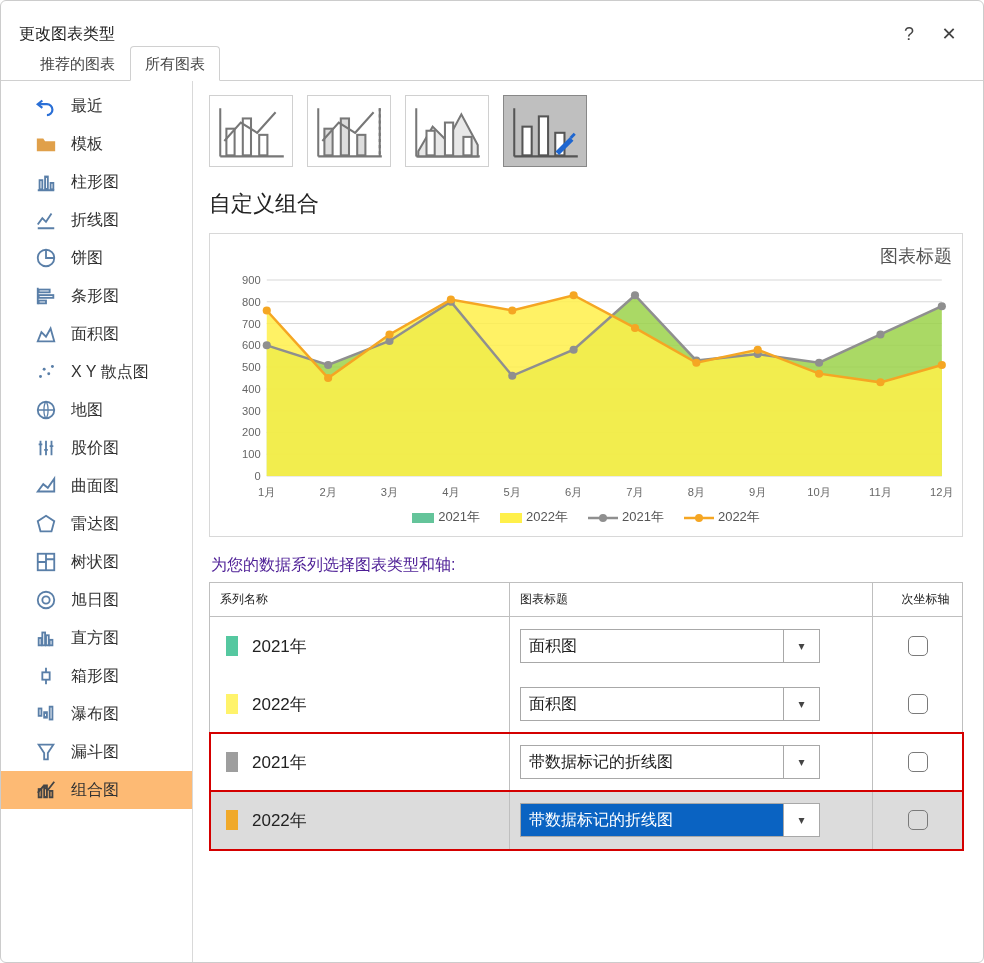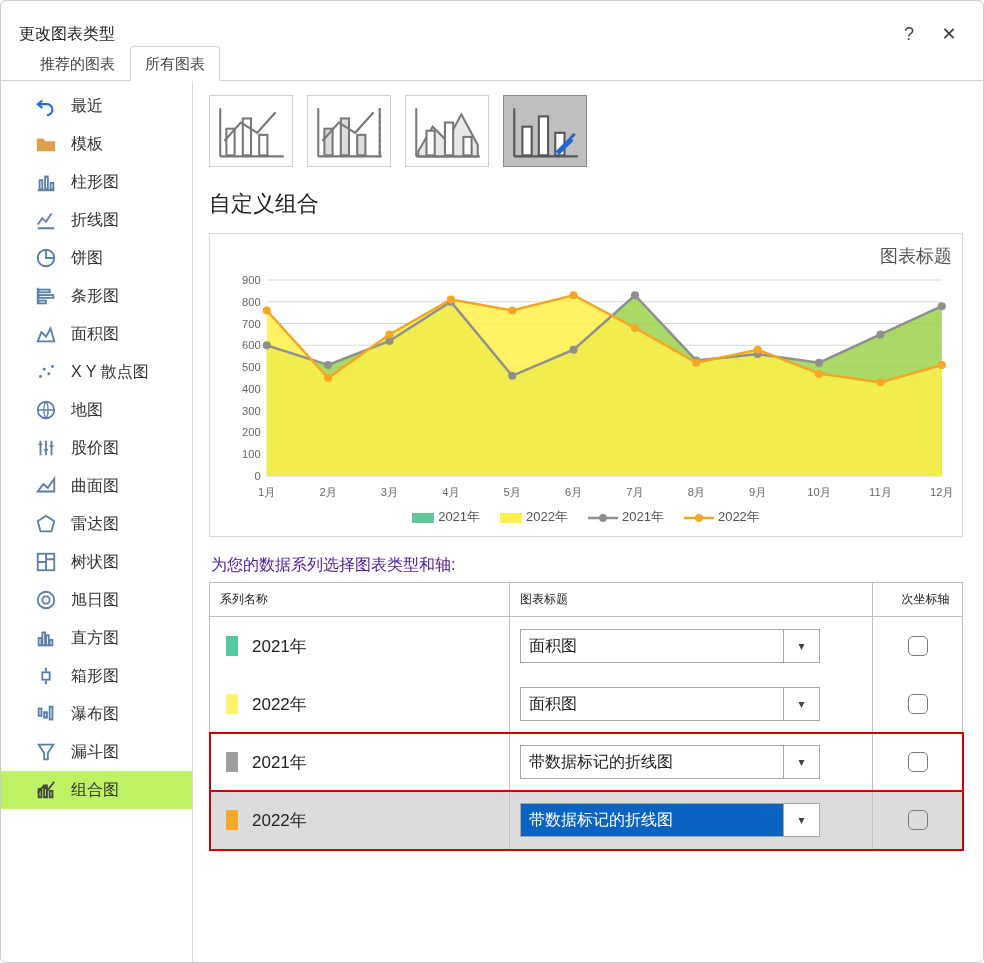--- a/index.html
+++ b/index.html
@@ -60,21 +60,21 @@
     width: 192px;
     border-right: 1px solid #d9d9d9;
     padding-top: 6px;
   }
   .side-item {
     display: flex; align-items: center;
     height: 38px; padding-left: 34px; gap: 14px;
     cursor: pointer; font-size: 16px; color: #333;
   }
   .side-item .icon { width: 22px; height: 22px; flex:0 0 22px; display:flex; align-items:center; justify-content:center; }
-  .side-item.selected { background: #bef264; }
+  .side-item.selected { background: #fdba74; }
   
   .main { flex:1; padding: 14px 20px 0 16px; overflow:hidden; }
   .subtype-row { display:flex; gap:14px; }
   .subtype {
     width: 84px; height: 72px; border: 1px solid #d0d0d0; background:#fff;
     display:flex; align-items:center; justify-content:center; cursor:pointer;
   }
   .subtype.selected { background:#bfbfbf; border-color:#888; }
   .section-title { font-size: 22px; margin: 22px 0 14px 0; font-weight:400; color:#222;}
   .chart-frame { border:1px solid #d8d8d8; padding: 6px 10px 10px 10px; }

